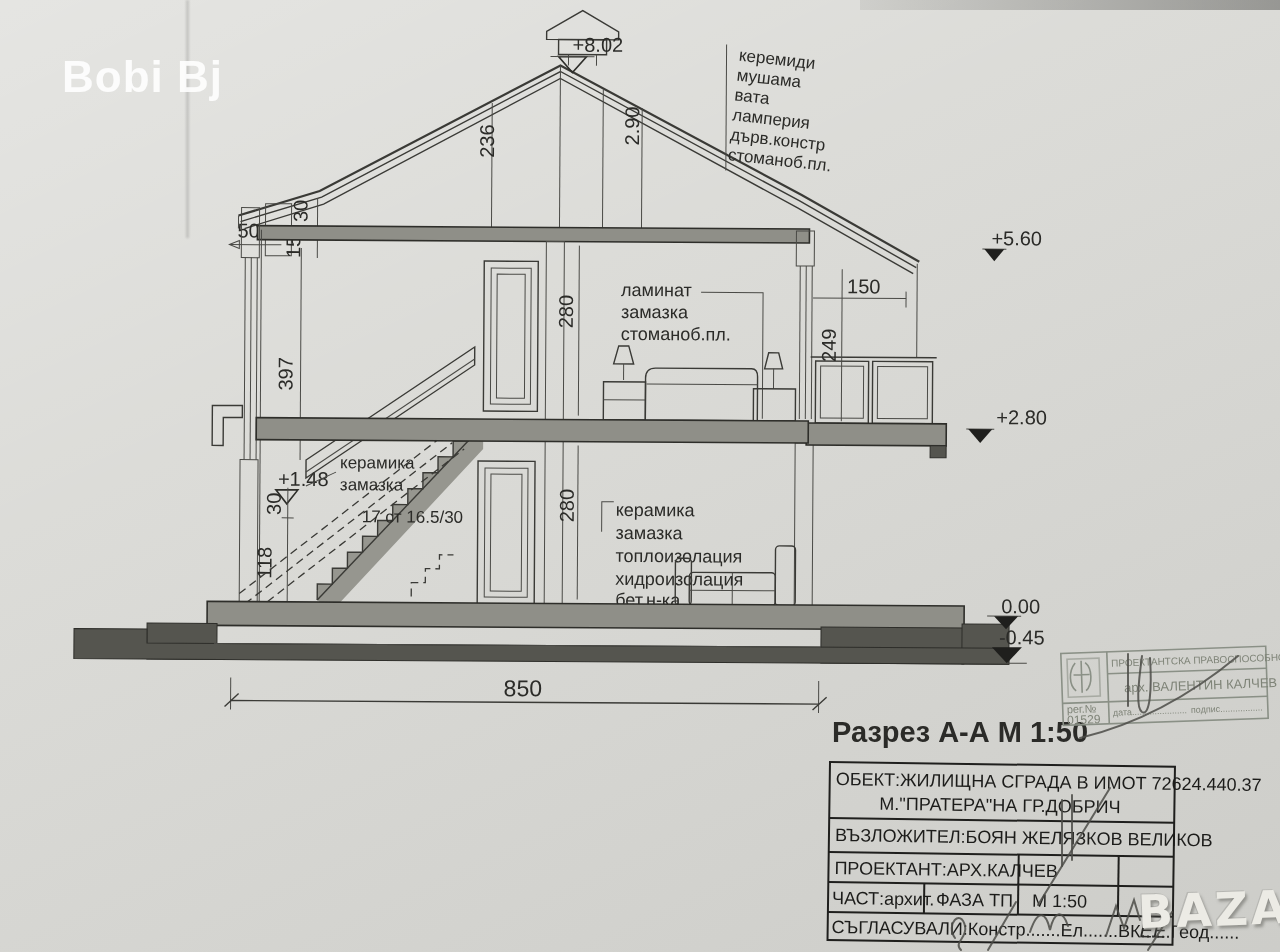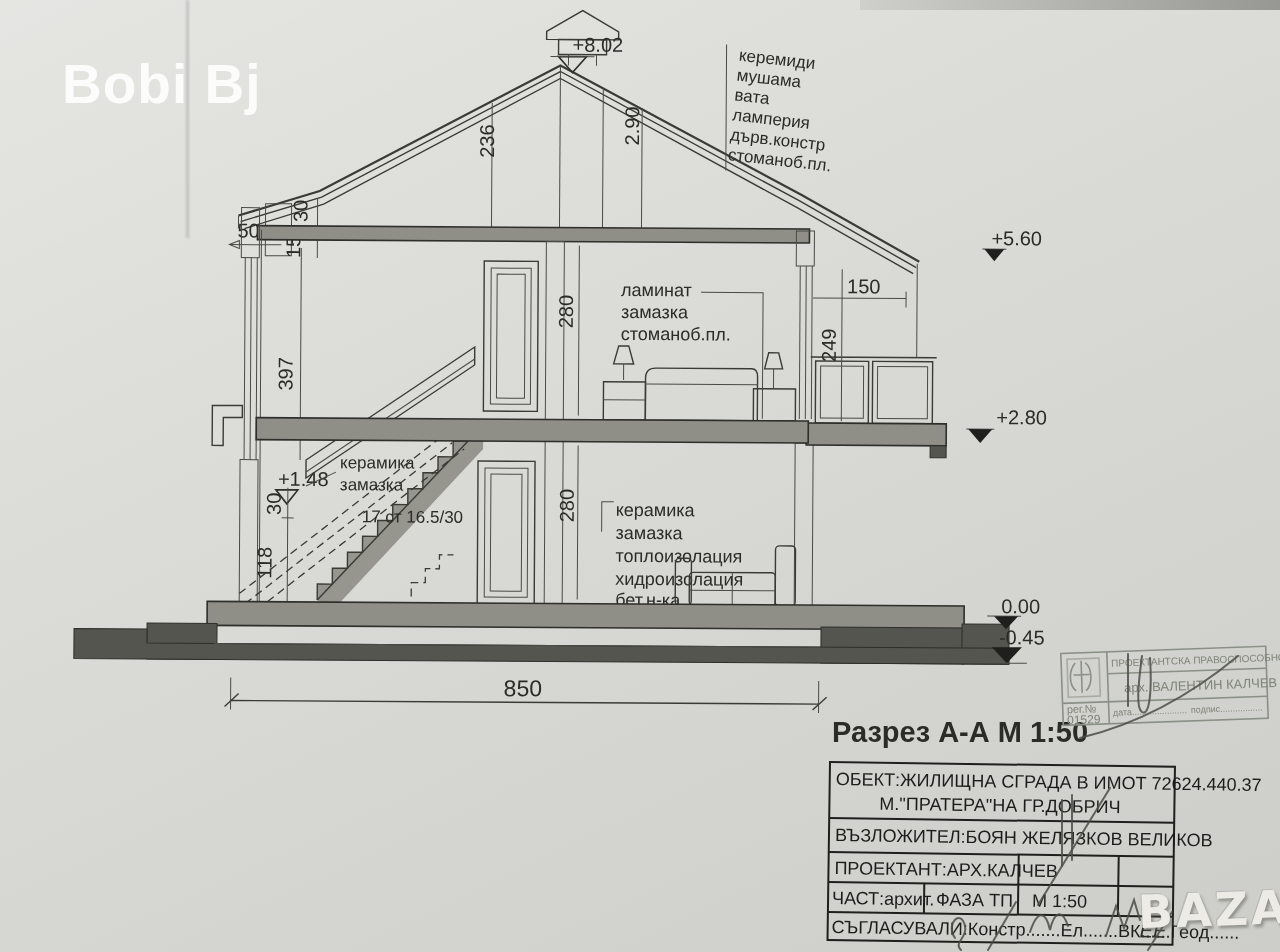--- a/index.html
+++ b/index.html
@@ -15,21 +15,21 @@
   .top-edge{
     position:absolute;left:860px;top:0;width:420px;height:10px;
     background:linear-gradient(90deg, rgba(120,120,116,.15), rgba(95,95,92,.55));
   }
   .fold-line{
     position:absolute;left:186px;top:0;width:3px;height:238px;
     background:rgba(120,120,116,.28);filter:blur(1px);
   }
   .credit-watermark{
     position:absolute;left:62px;top:52px;
-    font-size:55px;font-weight:bold;color:rgba(255,255,255,.88);
+    font-size:44px;font-weight:bold;color:rgba(255,255,255,.88);
     letter-spacing:1px;
   }
   .bazar-watermark{
     position:absolute;left:1138px;top:882px;
     font-size:46px;font-weight:900;color:#ecebe5;
     letter-spacing:3px;transform:rotate(-2deg);
     text-shadow:2px 3px 3px rgba(100,100,95,.55), -1px -1px 0 rgba(150,150,145,.4);
     font-family:"DejaVu Sans", sans-serif;
   }
   svg{position:absolute;left:0;top:0;}

